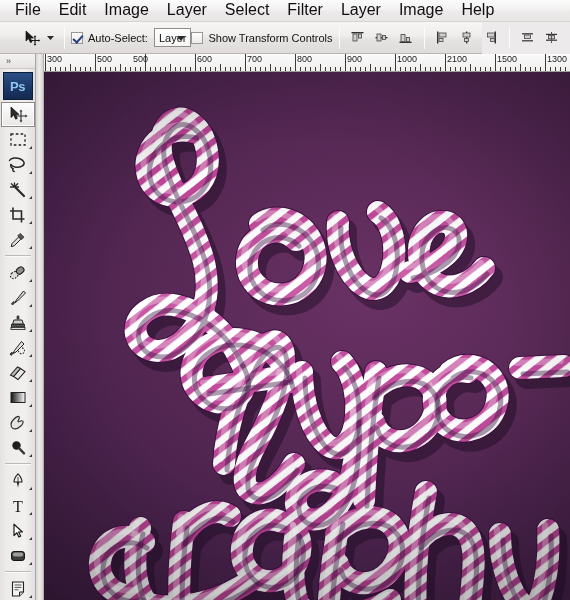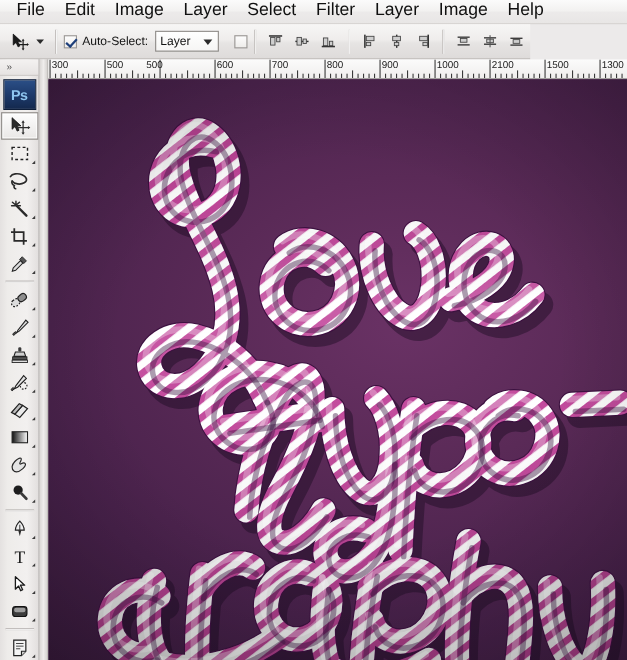--- a/index.html
+++ b/index.html
@@ -50,21 +50,21 @@
   
   .optionsbar {
     position: absolute;
     left: 0; top: 22px;
     width: 482px; height: 32px;
     background: linear-gradient(to bottom, #f7f6f5 0%, #efedec 45%, #e6e4e3 55%, #dedbda 100%);
     border-bottom: 1px solid #b9b5b3;
     box-sizing: border-box;
     display: flex;
     align-items: center;
-    padding-left: 2px;
+    padding-left: 16px;
   }
   .ob-toolwell {
     display: flex; align-items: center;
     height: 26px;
     padding: 0 2px 0 4px;
   }
   .ob-toolicon {
     width: 24px; height: 22px;
     display: flex; align-items: center; justify-content: center;
   }
@@ -298,20 +298,21 @@
     <div class="cbox checked" data-interactable="true"></div>
     <span class="ob-label" data-interactable="false">Auto-Select:</span>
     <div class="ob-select" data-interactable="true">
       <span class="val" data-interactable="false">Layer</span>
       <span class="dn" data-interactable="false"></span>
     </div>
 
     <div style="width:18px"></div>
 
     <div class="cbox" data-interactable="true"></div>
+    <span class="ob-label" data-interactable="false">Show Transform Controls</span>
 
     <div class="ob-sep" data-interactable="false"></div>
 
     <div class="align-group" data-interactable="false">
       <div class="align-btn" data-interactable="true">
         <svg width="15" height="15" viewBox="0 0 15 15">
           <rect x="1.5" y="2" width="12" height="1.4" fill="#333"></rect>
           <rect x="3" y="4" width="4" height="7" fill="#cfcfcf" stroke="#444" stroke-width="0.8"></rect>
           <rect x="8.5" y="4" width="3" height="4" fill="#cfcfcf" stroke="#444" stroke-width="0.8"></rect>
         </svg>

